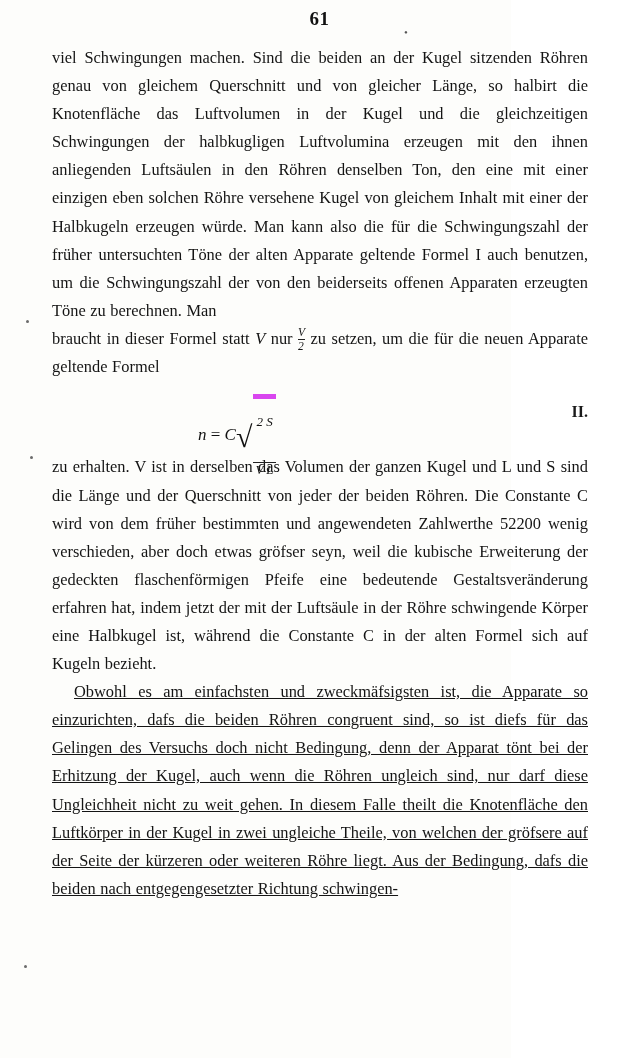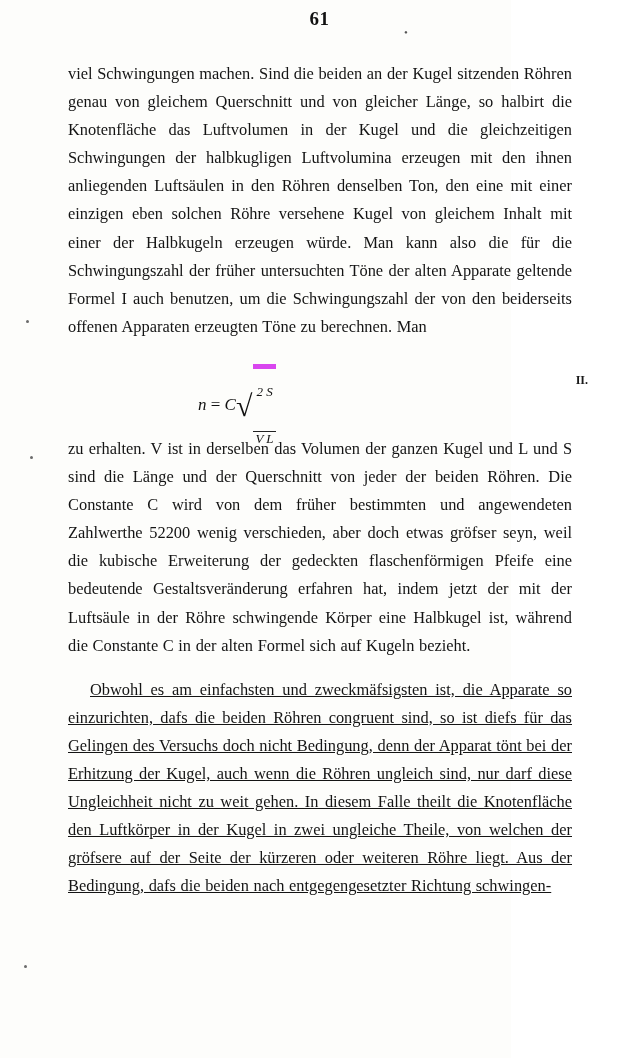--- a/index.html
+++ b/index.html
@@ -68,21 +68,21 @@
     background: #6b6b6b;
     border-radius: 50%;
   }
   .body-text {
     position: absolute;
     top: 44px;
     left: 52px;
     width: 536px;
   }
   p.para {
-    margin: 16px;
+    margin: 0;
     font-size: 16.4px;
     line-height: 28.1px;
     text-align: justify;
     text-align-last: left;
     color: #141414;
     word-spacing: 0.5px;
   }
   p.para.indent {
     text-indent: 22px;
     text-decoration: underline;
@@ -142,21 +142,21 @@
   }
   .overbar {
     border-top: 5px solid #d946ef;
     padding-top: 16px;
     display: inline-block;
   }
   .formula-label {
     position: absolute;
     right: 0px;
     top: 16px;
-    font-size: 12px;
+    font-size: 16px;
     font-weight: bold;
   }
   .inline-frac {
     display: inline-block;
     vertical-align: middle;
     text-align: center;
     font-size: 11.5px;
     line-height: 1.1;
     position: relative;
     top: -1px;
@@ -180,20 +180,30 @@
   <div class="corner-mark">•</div>
 
   <div class="margin-dot-1"></div>
   <div class="margin-dot-2"></div>
   <div class="margin-dot-3"></div>
 
   <div class="body-text">
 
     <p class="para">viel Schwingungen machen. Sind die beiden an der Kugel sitzenden Röhren genau von gleichem Querschnitt und von gleicher Länge, so halbirt die Knotenfläche das Luftvolumen in der Kugel und die gleichzeitigen Schwingungen der halbkugligen Luftvolumina erzeugen mit den ihnen anliegenden Luftsäulen in den Röhren denselben Ton, den eine mit einer einzigen eben solchen Röhre versehene Kugel von gleichem Inhalt mit einer der Halbkugeln erzeugen würde. Man kann also die für die Schwingungszahl der früher untersuchten Töne der alten Apparate geltende Formel I auch benutzen, um die Schwingungszahl der von den beiderseits offenen Apparaten erzeugten Töne zu berechnen. Man</p>
 
+    <p class="para">
+      <span>braucht in dieser Formel statt</span>
+      <span class="formula" style="position:static;font-size:16.4px;"><em>V</em></span>
+      <span>nur</span>
+      <span class="inline-frac">
+        <span class="num">V</span>
+        <span class="den">2</span>
+      </span>
+      <span>zu setzen, um die für die neuen Apparate geltende Formel</span>
+    </p>
 
     <div class="formula-block">
       <div class="formula">
         <span class="var">n</span>
         <span>=</span>
         <span class="var">C</span><span class="radical"><span class="sign">√</span></span><span class="frac overbar">
           <span class="num">2 S</span>
           <span class="den">V L</span>
         </span>
       </div>

